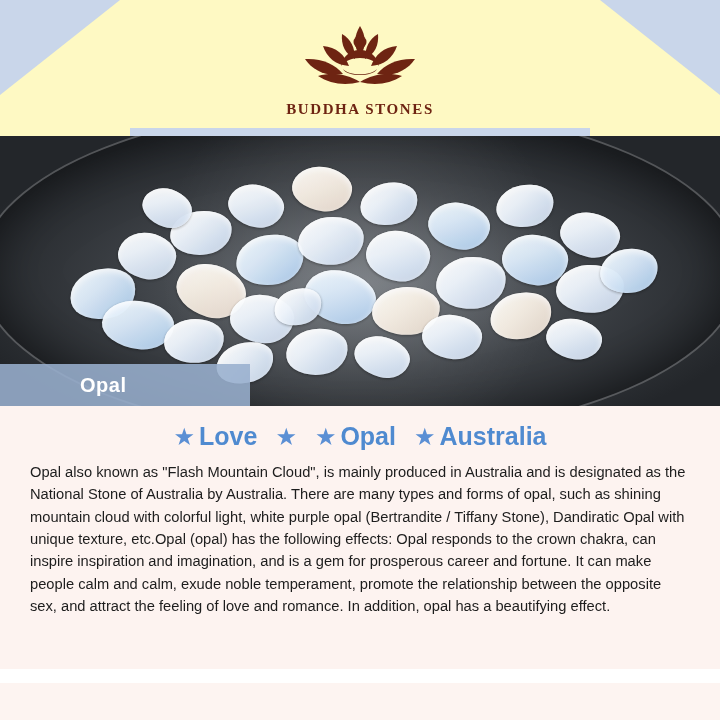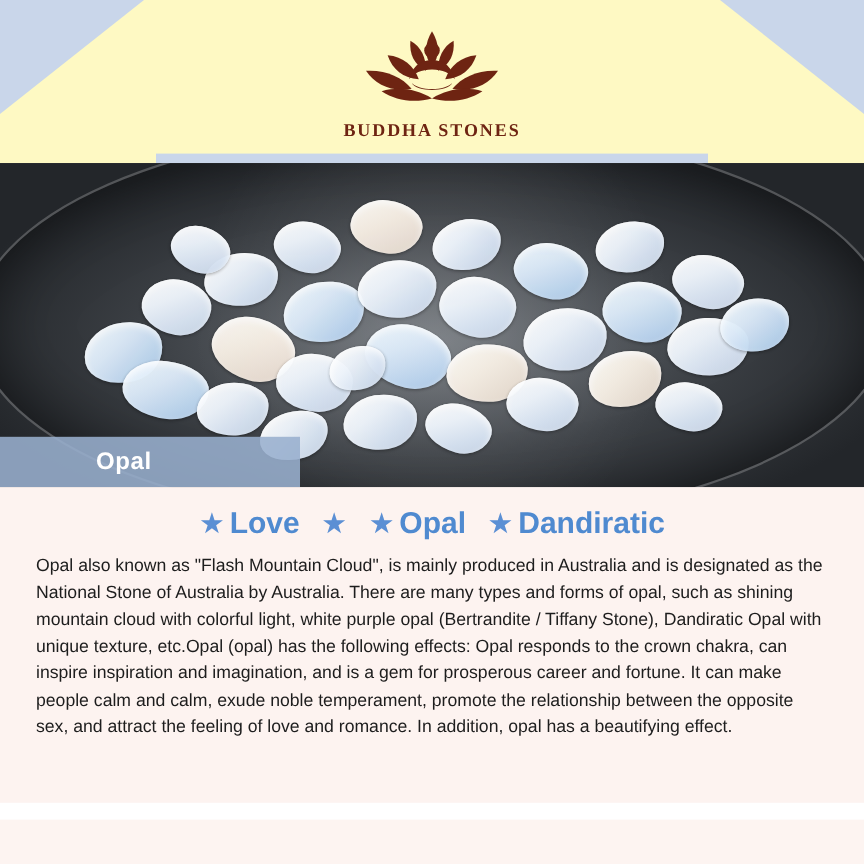--- a/index.html
+++ b/index.html
@@ -288,21 +288,21 @@
       </div>
       <div class="benefit">
         <span class="star">★</span>
       </div>
       <div class="benefit">
         <span class="star">★</span>
         <span class="benefit-label">Opal</span>
       </div>
       <div class="benefit">
         <span class="star">★</span>
-        <span class="benefit-label">Dandiratic</span>
+        <span class="benefit-label">Australia</span>
       </div>
     </div>
 
     <div class="description">Opal also known as "Flash Mountain Cloud", is mainly produced in Australia and is designated as the National Stone of Australia by Australia. There are many types and forms of opal, such as shining mountain cloud with colorful light, white purple opal (Bertrandite / Tiffany Stone), Dandiratic Opal with unique texture, etc.Opal (opal) has the following effects: Opal responds to the crown chakra, can inspire inspiration and imagination, and is a gem for prosperous career and fortune. It can make people calm and calm, exude noble temperament, promote the relationship between the opposite sex, and attract the feeling of love and romance. In addition, opal has a beautifying effect.</div>
 
     <div class="footer-strip"></div>
   </div>
 
 </div>
 

